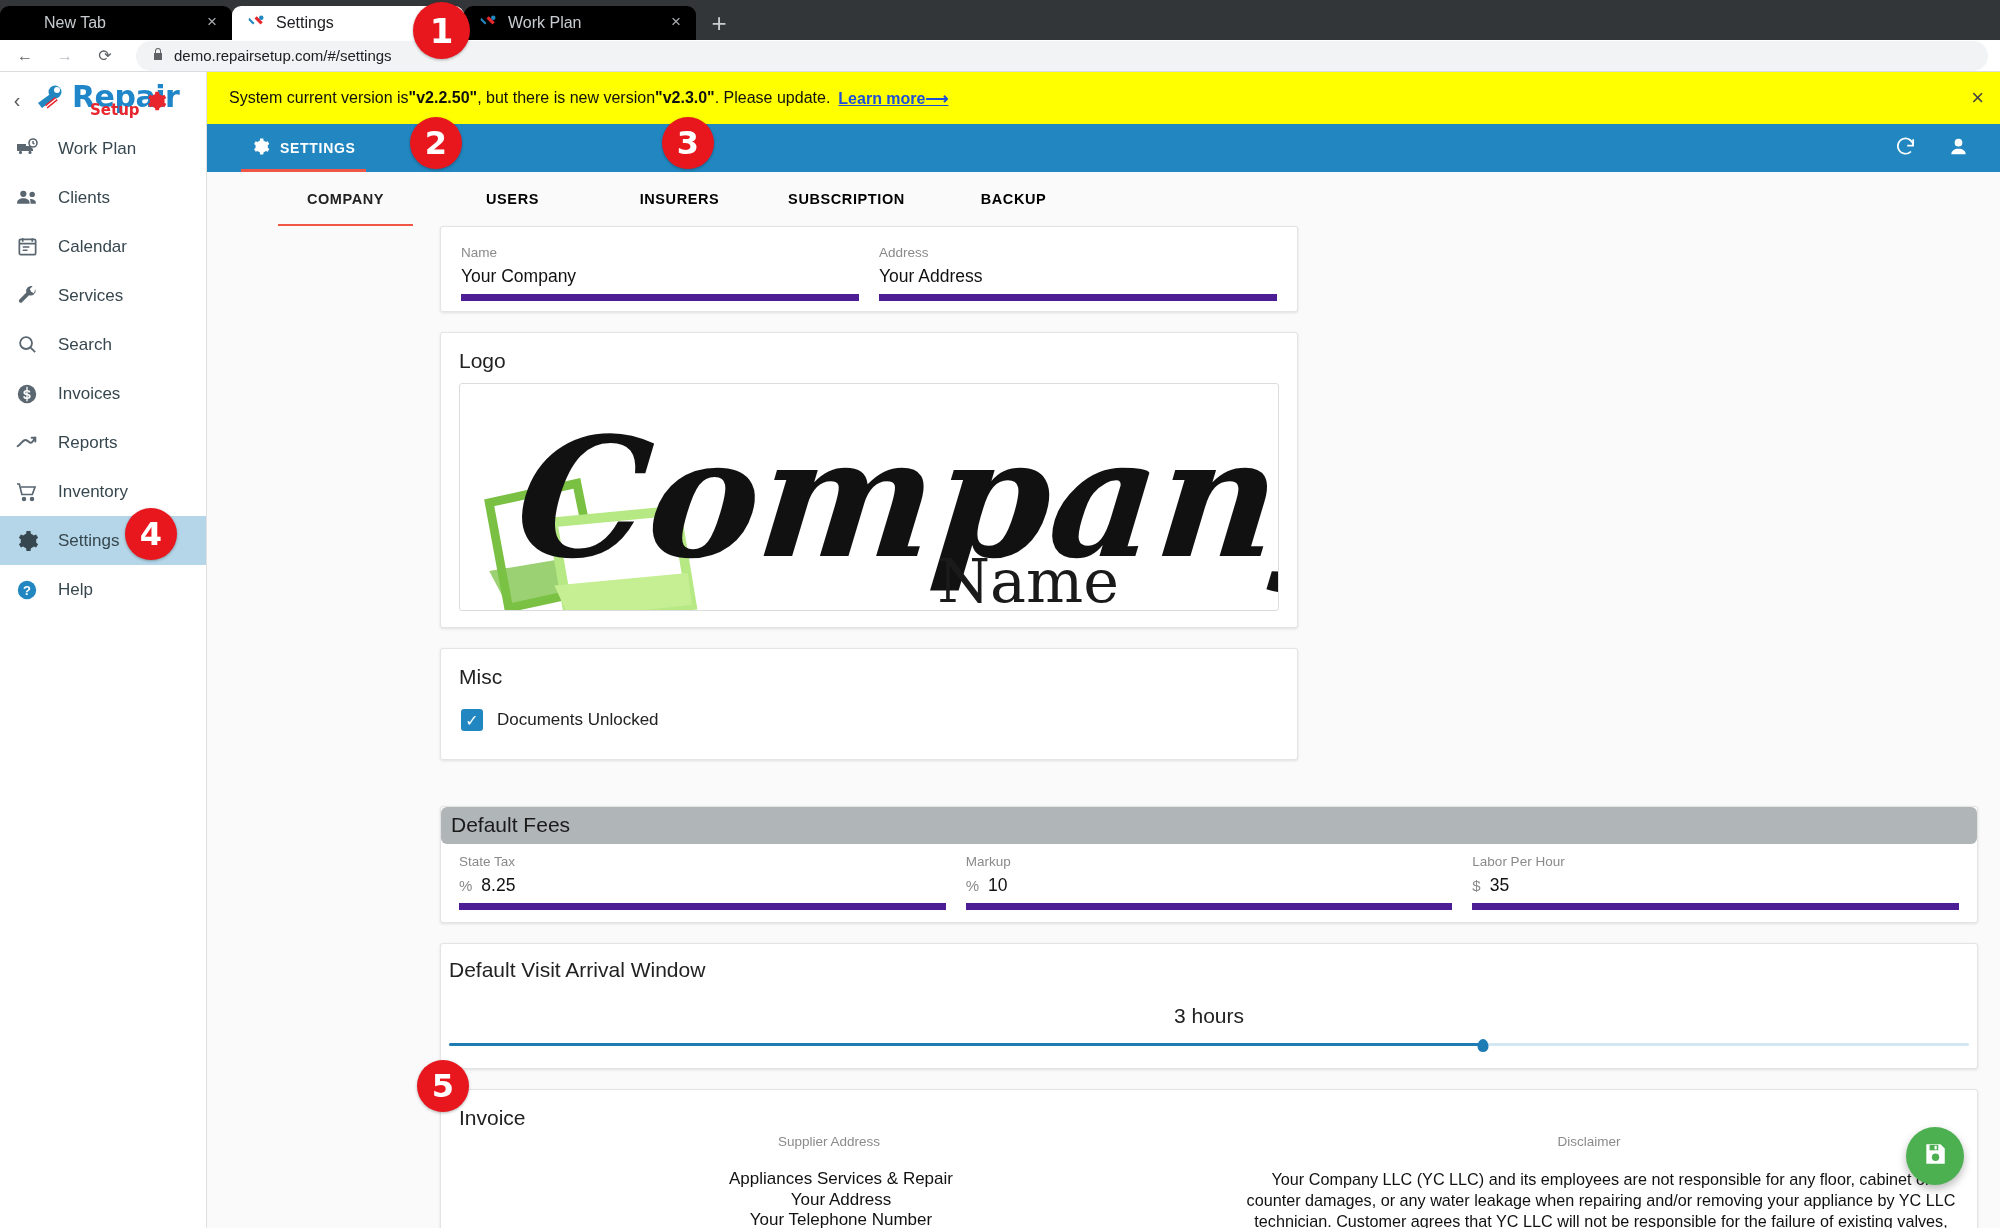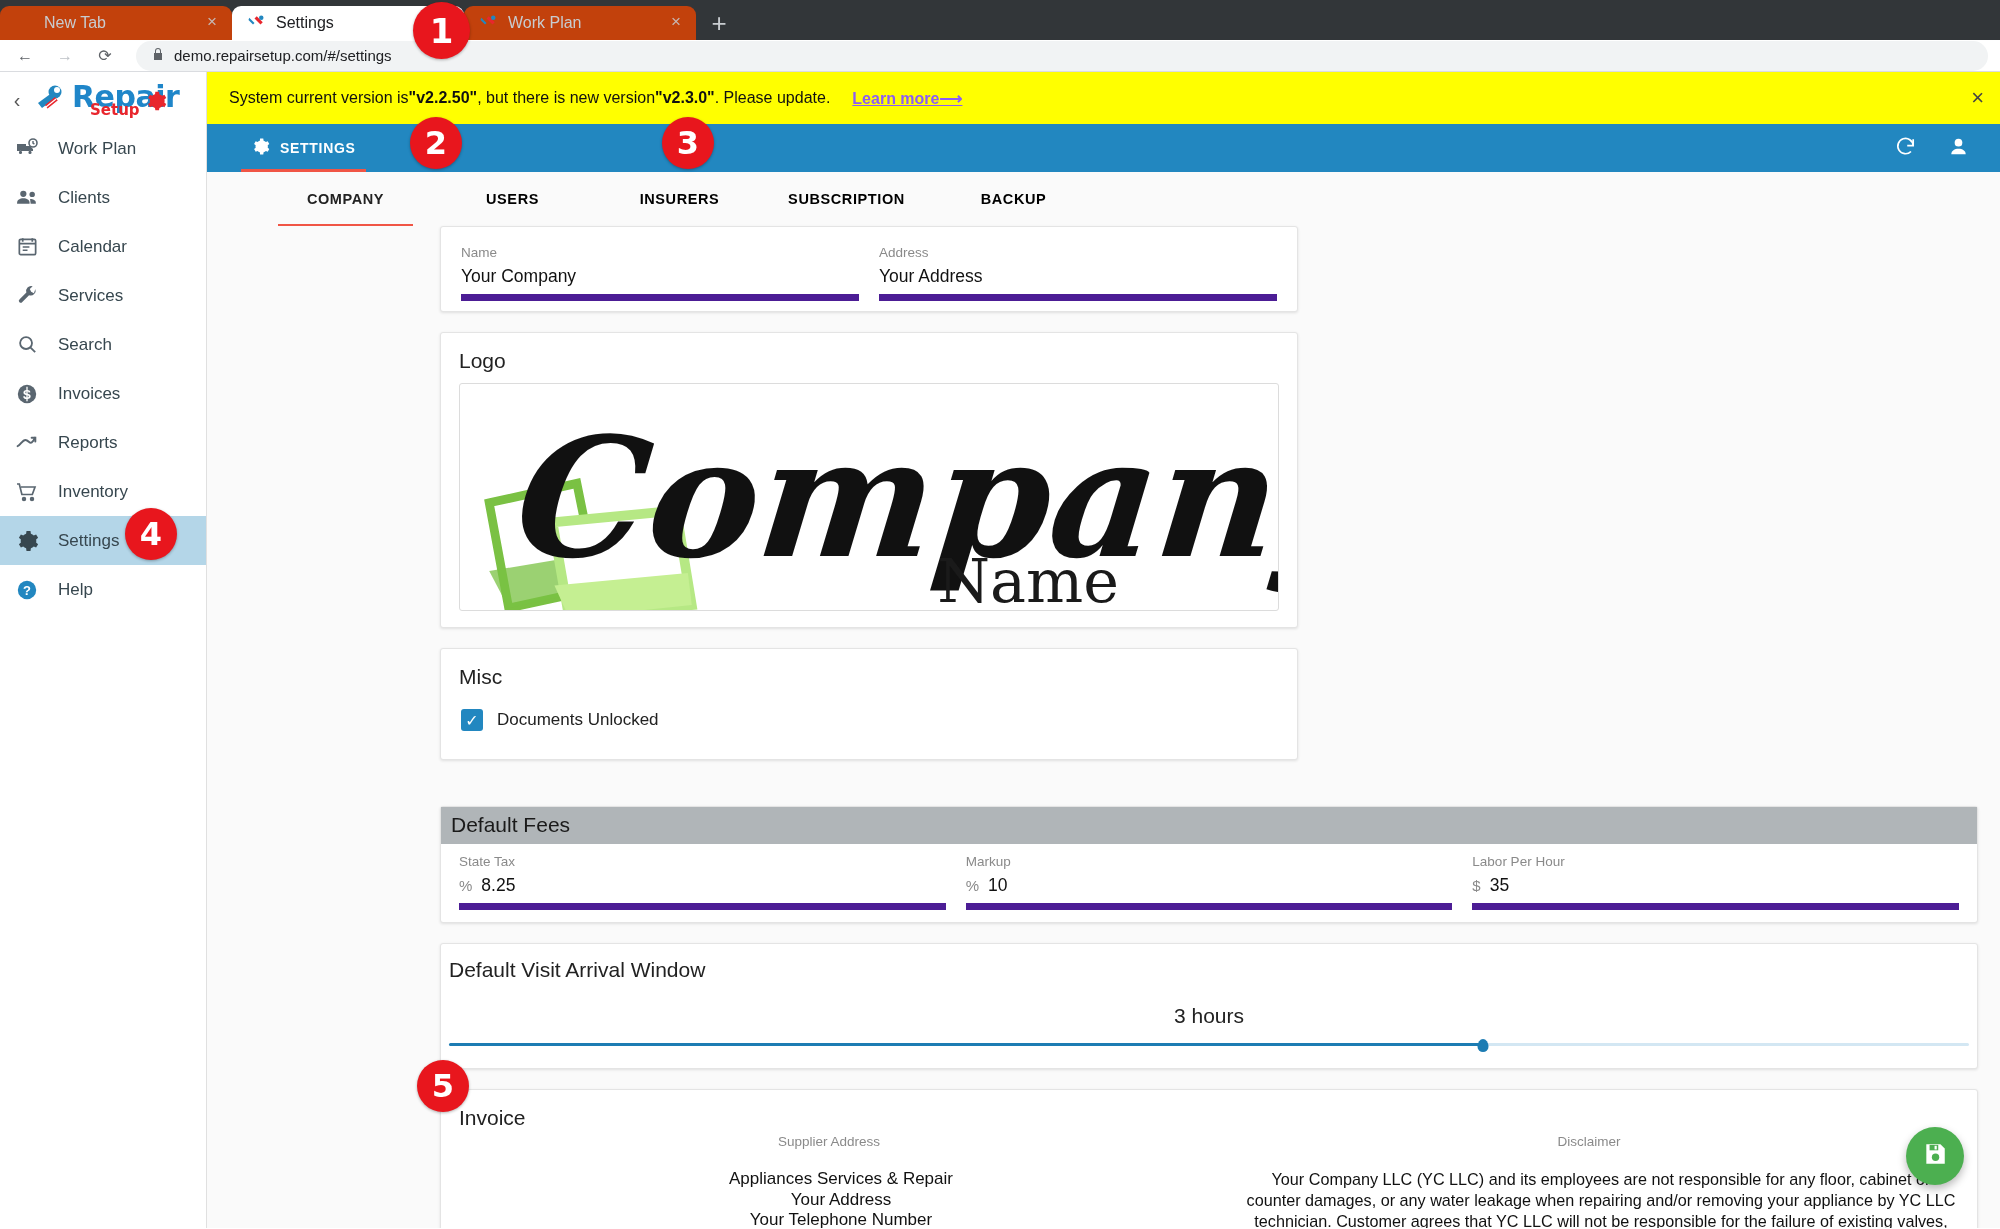--- a/index.html
+++ b/index.html
@@ -14,21 +14,21 @@
   .browser-tabstrip {
     height: 40px; background: #323639;
     display: flex; align-items: flex-end; position: relative;
   }
   .tab {
     height: 34px; width: 232px; display: flex; align-items: center;
     padding: 0 10px 0 14px; color: #c8ccd0; font-size: 16px;
     border-top-left-radius: 9px; border-top-right-radius: 9px;
     position: relative; flex: none;
   }
-  .tab.inactive { background: #c2410c; }
+  .tab.inactive { background: #000000; }
   .tab.active { background: #ffffff; color: #202124; }
   .tab-favicon {
     width: 20px; height: 20px; margin-right: 10px; flex: none;
     display: flex; align-items: center; justify-content: center;
   }
   .tab-title {
     flex: 1; white-space: nowrap; overflow: hidden; text-overflow: ellipsis;
     font-size: 16px;
   }
   .tab-close {
@@ -85,21 +85,21 @@
   .nav-icon { width: 26px; height: 26px; display:flex; align-items:center; justify-content:center; color:#5a6670; flex:none;}
 
   
   .content { flex: 1; display: flex; flex-direction: column; min-width: 0; }
 
   .version-banner {
     height: 52px; background: #ffff00; display: flex; align-items: center;
     padding: 0 16px 0 22px; font-size: 16px; color: #111;
   }
   .version-banner b { font-weight: 700; }
-  .version-banner a { color: #8b5cf6; text-decoration: underline; font-weight: 700; margin-left: 22px;}
+  .version-banner a { color: #1d4ed8; text-decoration: underline; font-weight: 700; margin-left: 8px;}
   .banner-close { margin-left: auto; font-size: 22px; color: #444; line-height: 1; }
 
   .appbar {
     height: 48px; background: #2287c0; display: flex; align-items: center;
     padding: 0 22px; color: #fff; position: relative;
   }
   .appbar-tab {
     display: flex; align-items: center; gap: 10px; height: 48px;
     padding: 0 22px; font-size: 14px; font-weight: 600; letter-spacing: .7px;
     position: relative;
@@ -142,21 +142,21 @@
   .field-value {
     font-size: 17.5px; color: #111; padding-bottom: 7px;
     border-bottom: 7px solid #4c1d95; white-space: nowrap; overflow: hidden;
   }
   .field-row { display: flex; }
   .field-prefix { color: #8a8a8a; font-size: 15px; margin-right: 9px; }
 
   
   .fees-card { padding: 0; }
   .fees-header {
-    background: #b0b5b8; font-size: 21px; padding: 6px 0 7px 10px; color: #1a1a1a;
+    background: #b0b5b8; font-size: 21px; padding: 6px 0 7px 10px; color: #1a1a1a; border-radius: 6px;
   }
   .fees-body { display: flex; padding: 6px 8px 12px 8px; }
 
   
   .logo-box {
     border: 1px solid #dcdcdc; border-radius: 3px; margin: 6px 8px 6px 8px;
     height: 228px; background: #fff; position: relative; overflow: hidden;
   }
 
   

